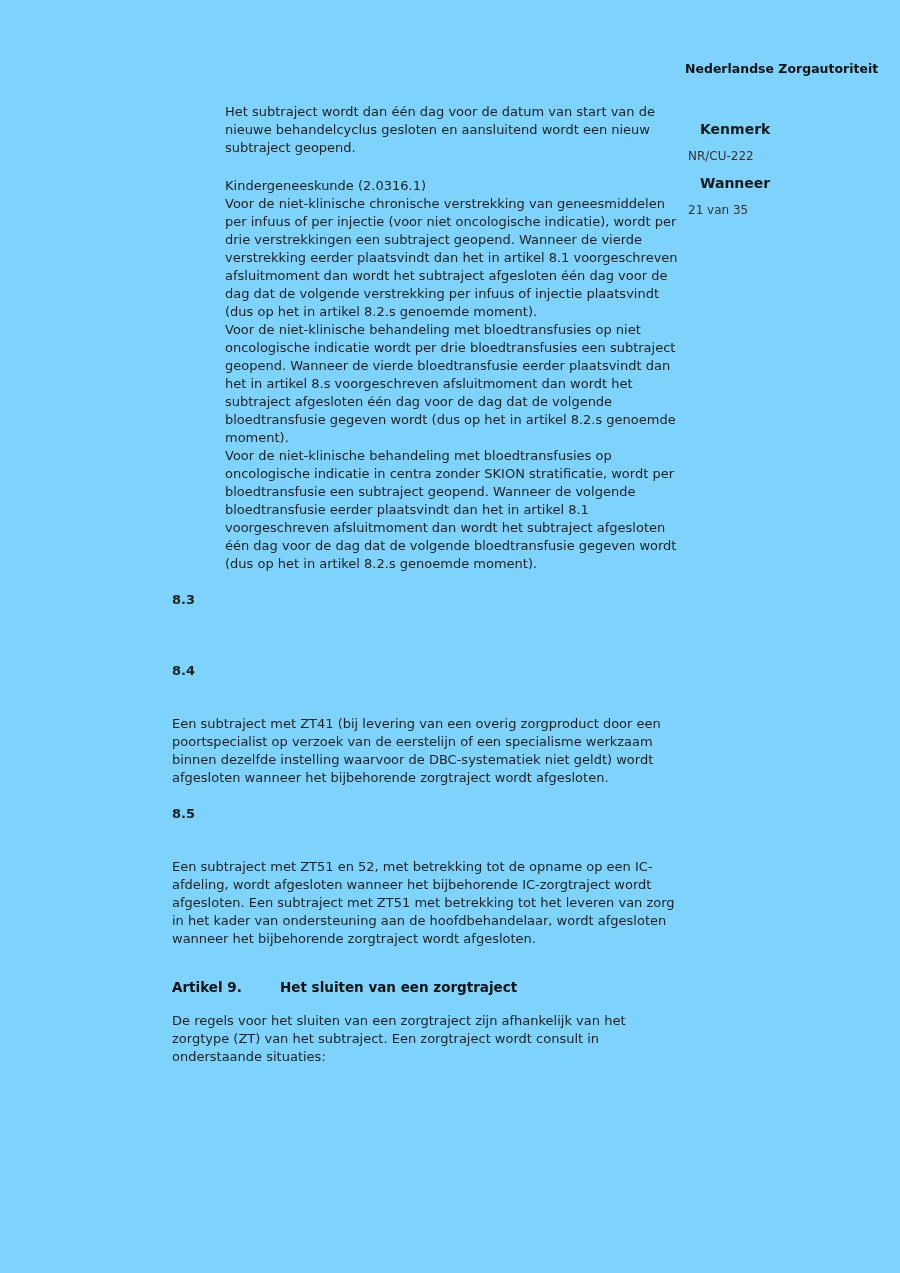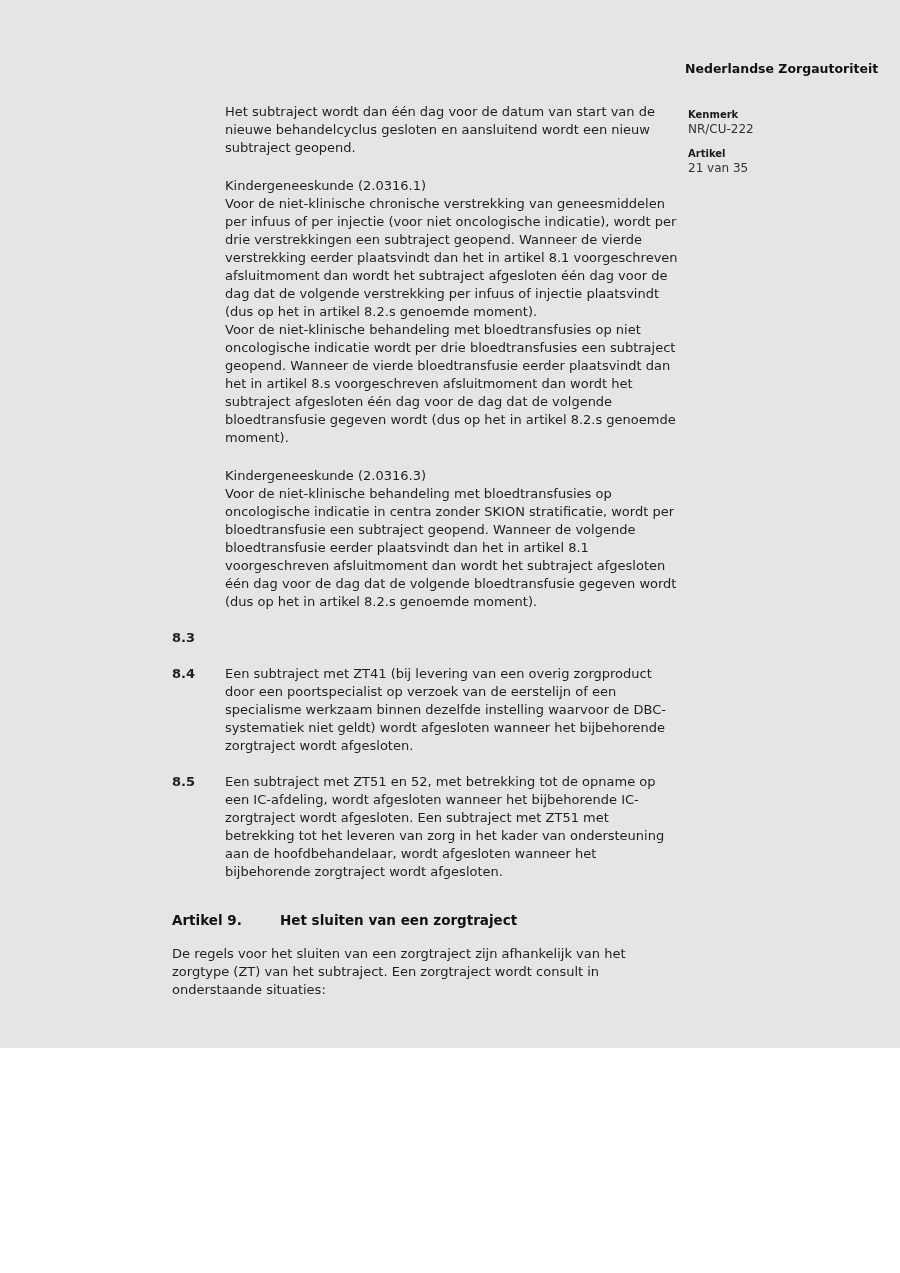--- a/index.html
+++ b/index.html
@@ -3,22 +3,22 @@
 <meta charset="utf-8">
 <style>
   html, body {
     margin: 0;
     padding: 0;
     background: #ffffff;
   }
   .page {
     position: relative;
     width: 900px;
-    height: 1048px;
-    background: #e5e5e5;
+    height: 1273px;
+    background: #7dd3fc;
     font-family: "DejaVu Sans", "Liberation Sans", sans-serif;
     color: #1f1f1f;
     overflow: hidden;
   }
 
   
   .org {
     position: absolute;
     left: 685px;
     top: 61px;
@@ -29,24 +29,24 @@
   }
 
   
   .meta {
     position: absolute;
     left: 688px;
     top: 109px;
     width: 170px;
   }
   .meta-label {
-    font-size: 10px;
+    font-size: 14px;
     font-weight: bold;
     color: #1a1a1a;
-    margin: 0;
+    margin: 12px;
   }
   .meta-value {
     font-size: 12px;
     color: #333333;
     margin: 2px 0 0 0;
   }
   .meta-label.pg {
     margin-top: 12px;
   }
 
@@ -64,20 +64,21 @@
   }
   .ind {
     margin-left: 53px !important;
   }
   .sec-head {
     margin-top: 20px !important;
   }
   .item {
     display: flex;
     margin-top: 18px;
+    flex-direction: column;
   }
   .num {
     width: 53px;
     flex: 0 0 53px;
     font-weight: bold;
   }
   .itext {
     flex: 1;
   }
   .art-head {
@@ -99,34 +100,33 @@
 </head>
 <body>
 
 <div class="page">
 
   <div class="org">Nederlandse Zorgautoriteit</div>
 
   <div class="meta">
     <div class="meta-label">Kenmerk</div>
     <div class="meta-value">NR/CU-222</div>
-    <div class="meta-label pg">Artikel</div>
+    <div class="meta-label pg">Wanneer</div>
     <div class="meta-value">21 van 35</div>
   </div>
 
   <div class="main">
 
     <p class="ind">Het subtraject wordt dan één dag voor de datum van start van de nieuwe behandelcyclus gesloten en aansluitend wordt een nieuw subtraject geopend.</p>
 
     <p class="ind sec-head">Kindergeneeskunde (2.0316.1)</p>
     <p class="ind">Voor de niet-klinische chronische verstrekking van geneesmiddelen per infuus of per injectie (voor niet oncologische indicatie), wordt per drie verstrekkingen een subtraject geopend. Wanneer de vierde verstrekking eerder plaatsvindt dan het in artikel 8.1 voorgeschreven afsluitmoment dan wordt het subtraject afgesloten één dag voor de dag dat de volgende verstrekking per infuus of injectie plaatsvindt (dus op het in artikel 8.2.s genoemde moment).</p>
 
     <p class="ind">Voor de niet-klinische behandeling met bloedtransfusies op niet oncologische indicatie wordt per drie bloedtransfusies een subtraject geopend. Wanneer de vierde bloedtransfusie eerder plaatsvindt dan het in artikel 8.s voorgeschreven afsluitmoment dan wordt het subtraject afgesloten één dag voor de dag dat de volgende bloedtransfusie gegeven wordt (dus op het in artikel 8.2.s genoemde moment).</p>
 
-    <p class="ind sec-head">Kindergeneeskunde (2.0316.3)</p>
     <p class="ind">Voor de niet-klinische behandeling met bloedtransfusies op oncologische indicatie in centra zonder SKION stratificatie, wordt per bloedtransfusie een subtraject geopend. Wanneer de volgende bloedtransfusie eerder plaatsvindt dan het in artikel 8.1 voorgeschreven afsluitmoment dan wordt het subtraject afgesloten één dag voor de dag dat de volgende bloedtransfusie gegeven wordt (dus op het in artikel 8.2.s genoemde moment).</p>
 
     <div class="item">
       <span class="num">8.3</span>
     </div>
 
     <div class="item">
       <span class="num">8.4</span>
       <span class="itext">Een subtraject met ZT41 (bij levering van een overig zorgproduct door een poortspecialist op verzoek van de eerstelijn of een specialisme werkzaam binnen dezelfde instelling waarvoor de DBC-systematiek niet geldt) wordt afgesloten wanneer het bijbehorende zorgtraject wordt afgesloten.</span>
     </div>

